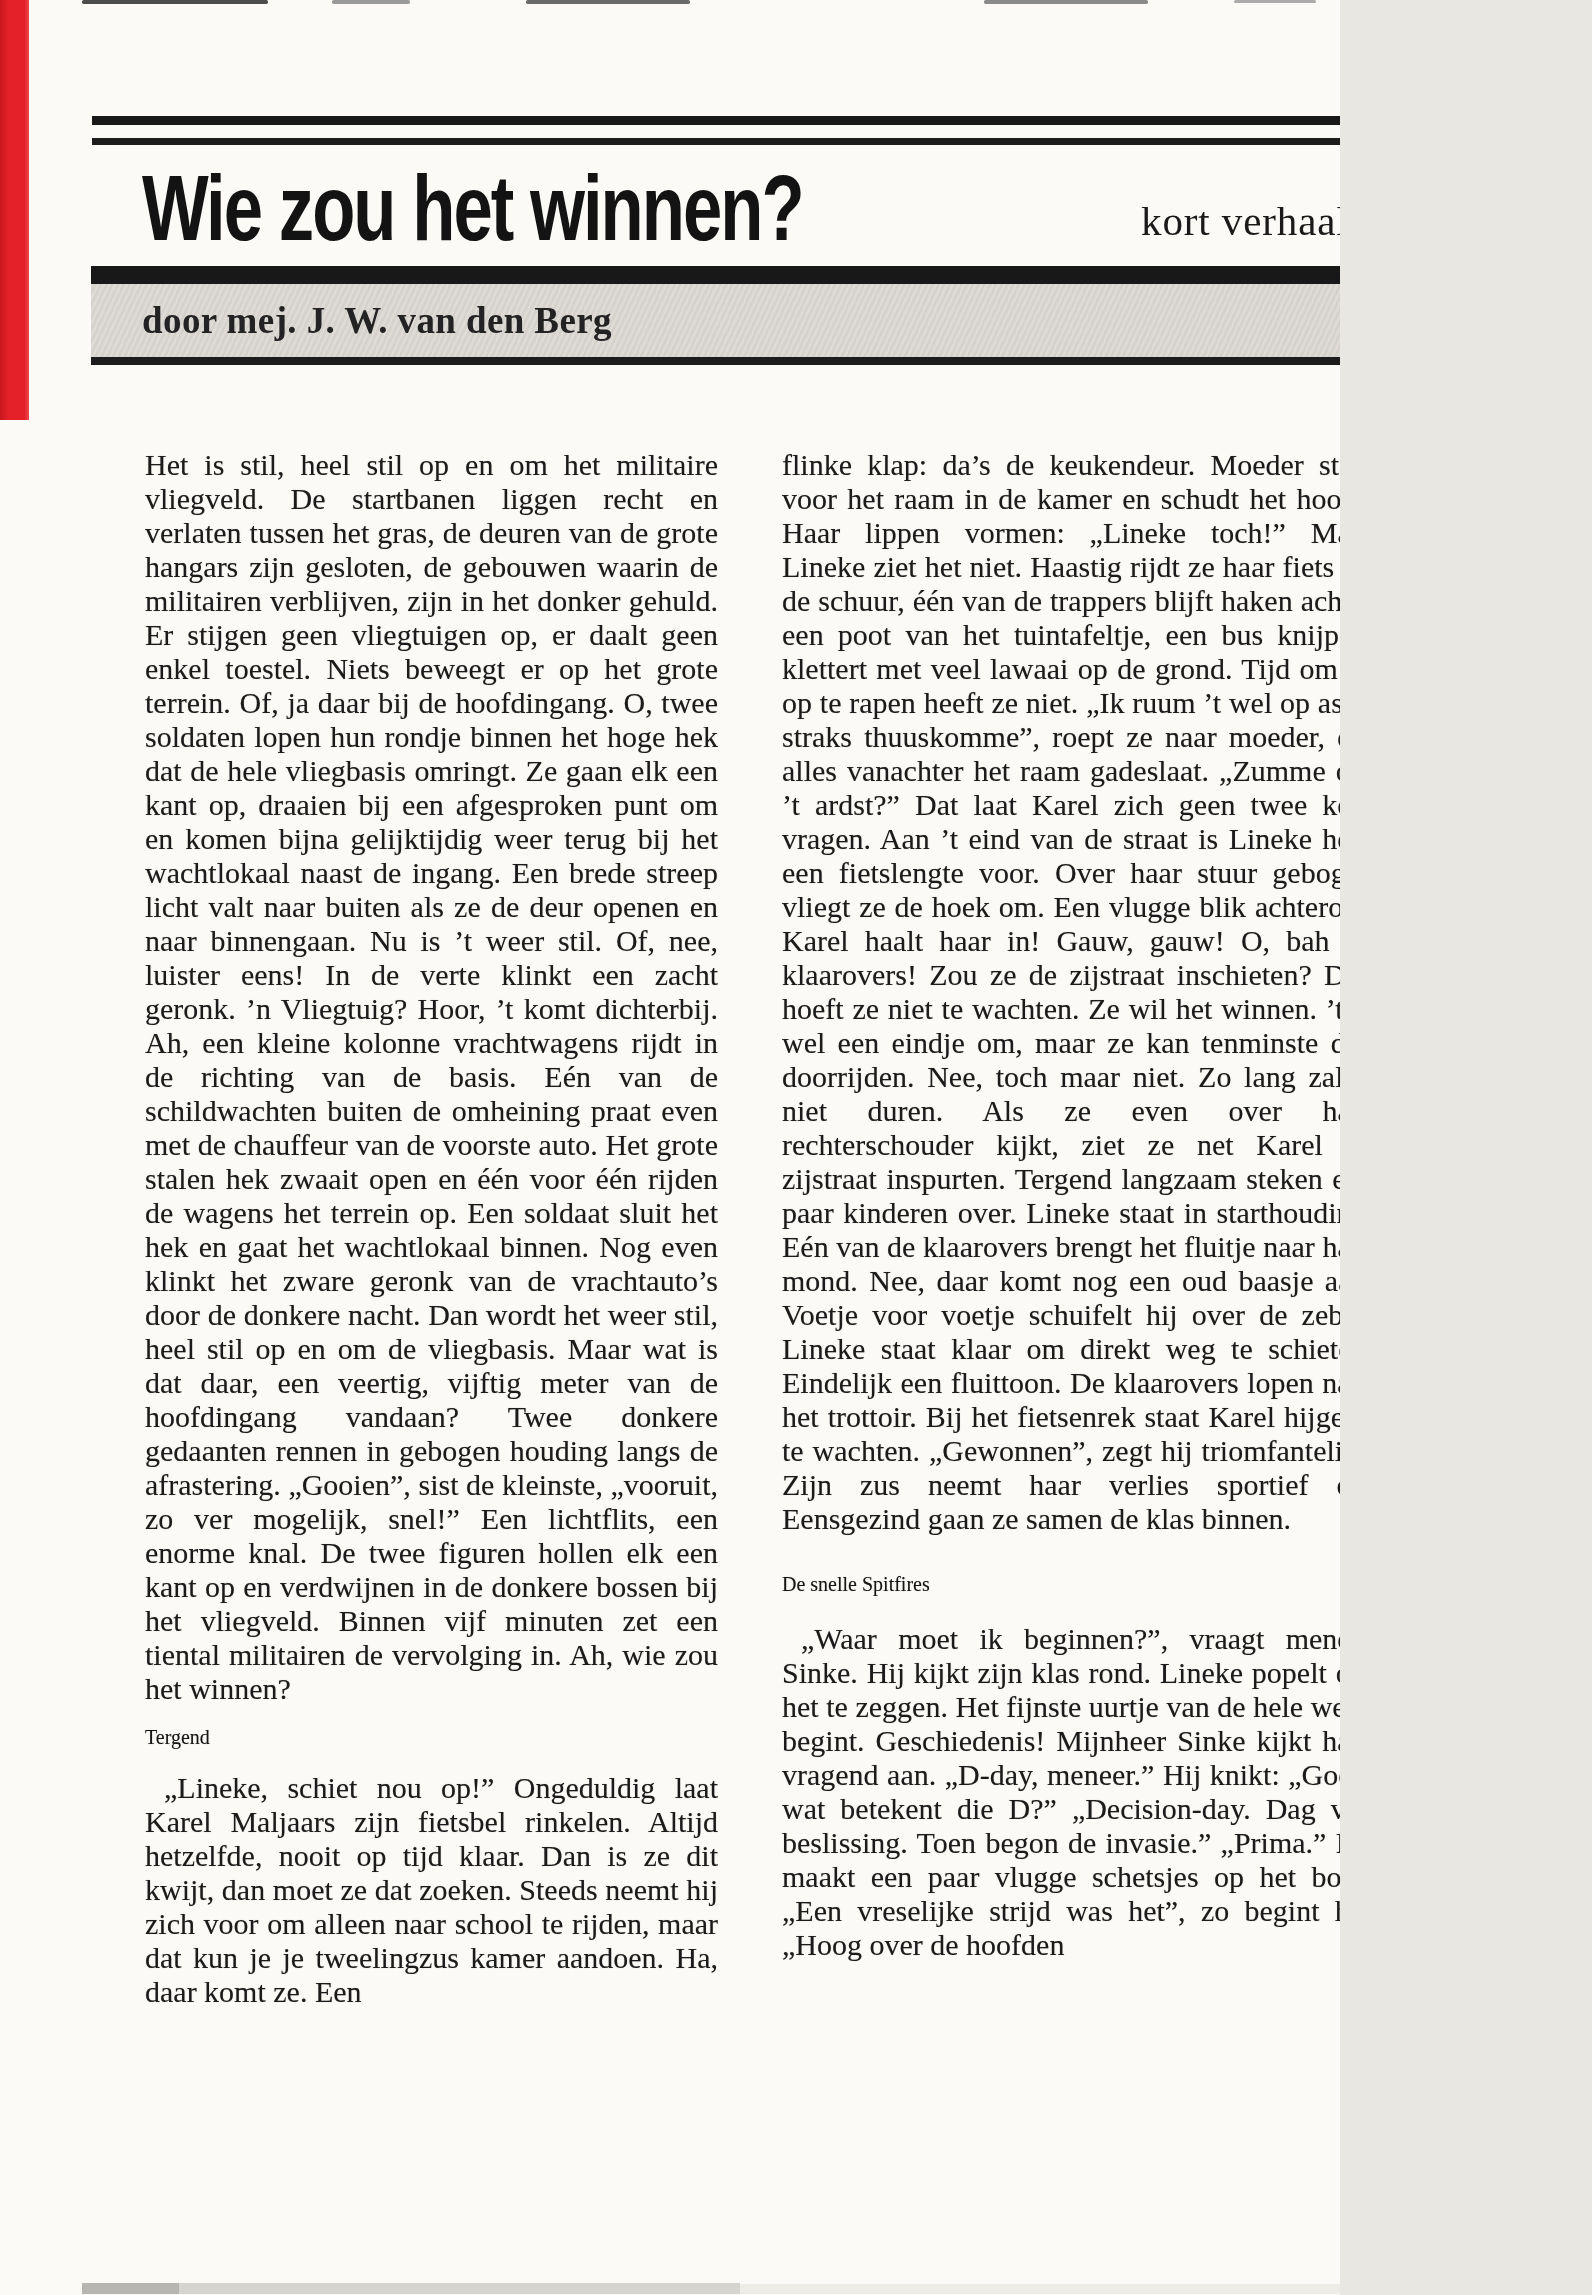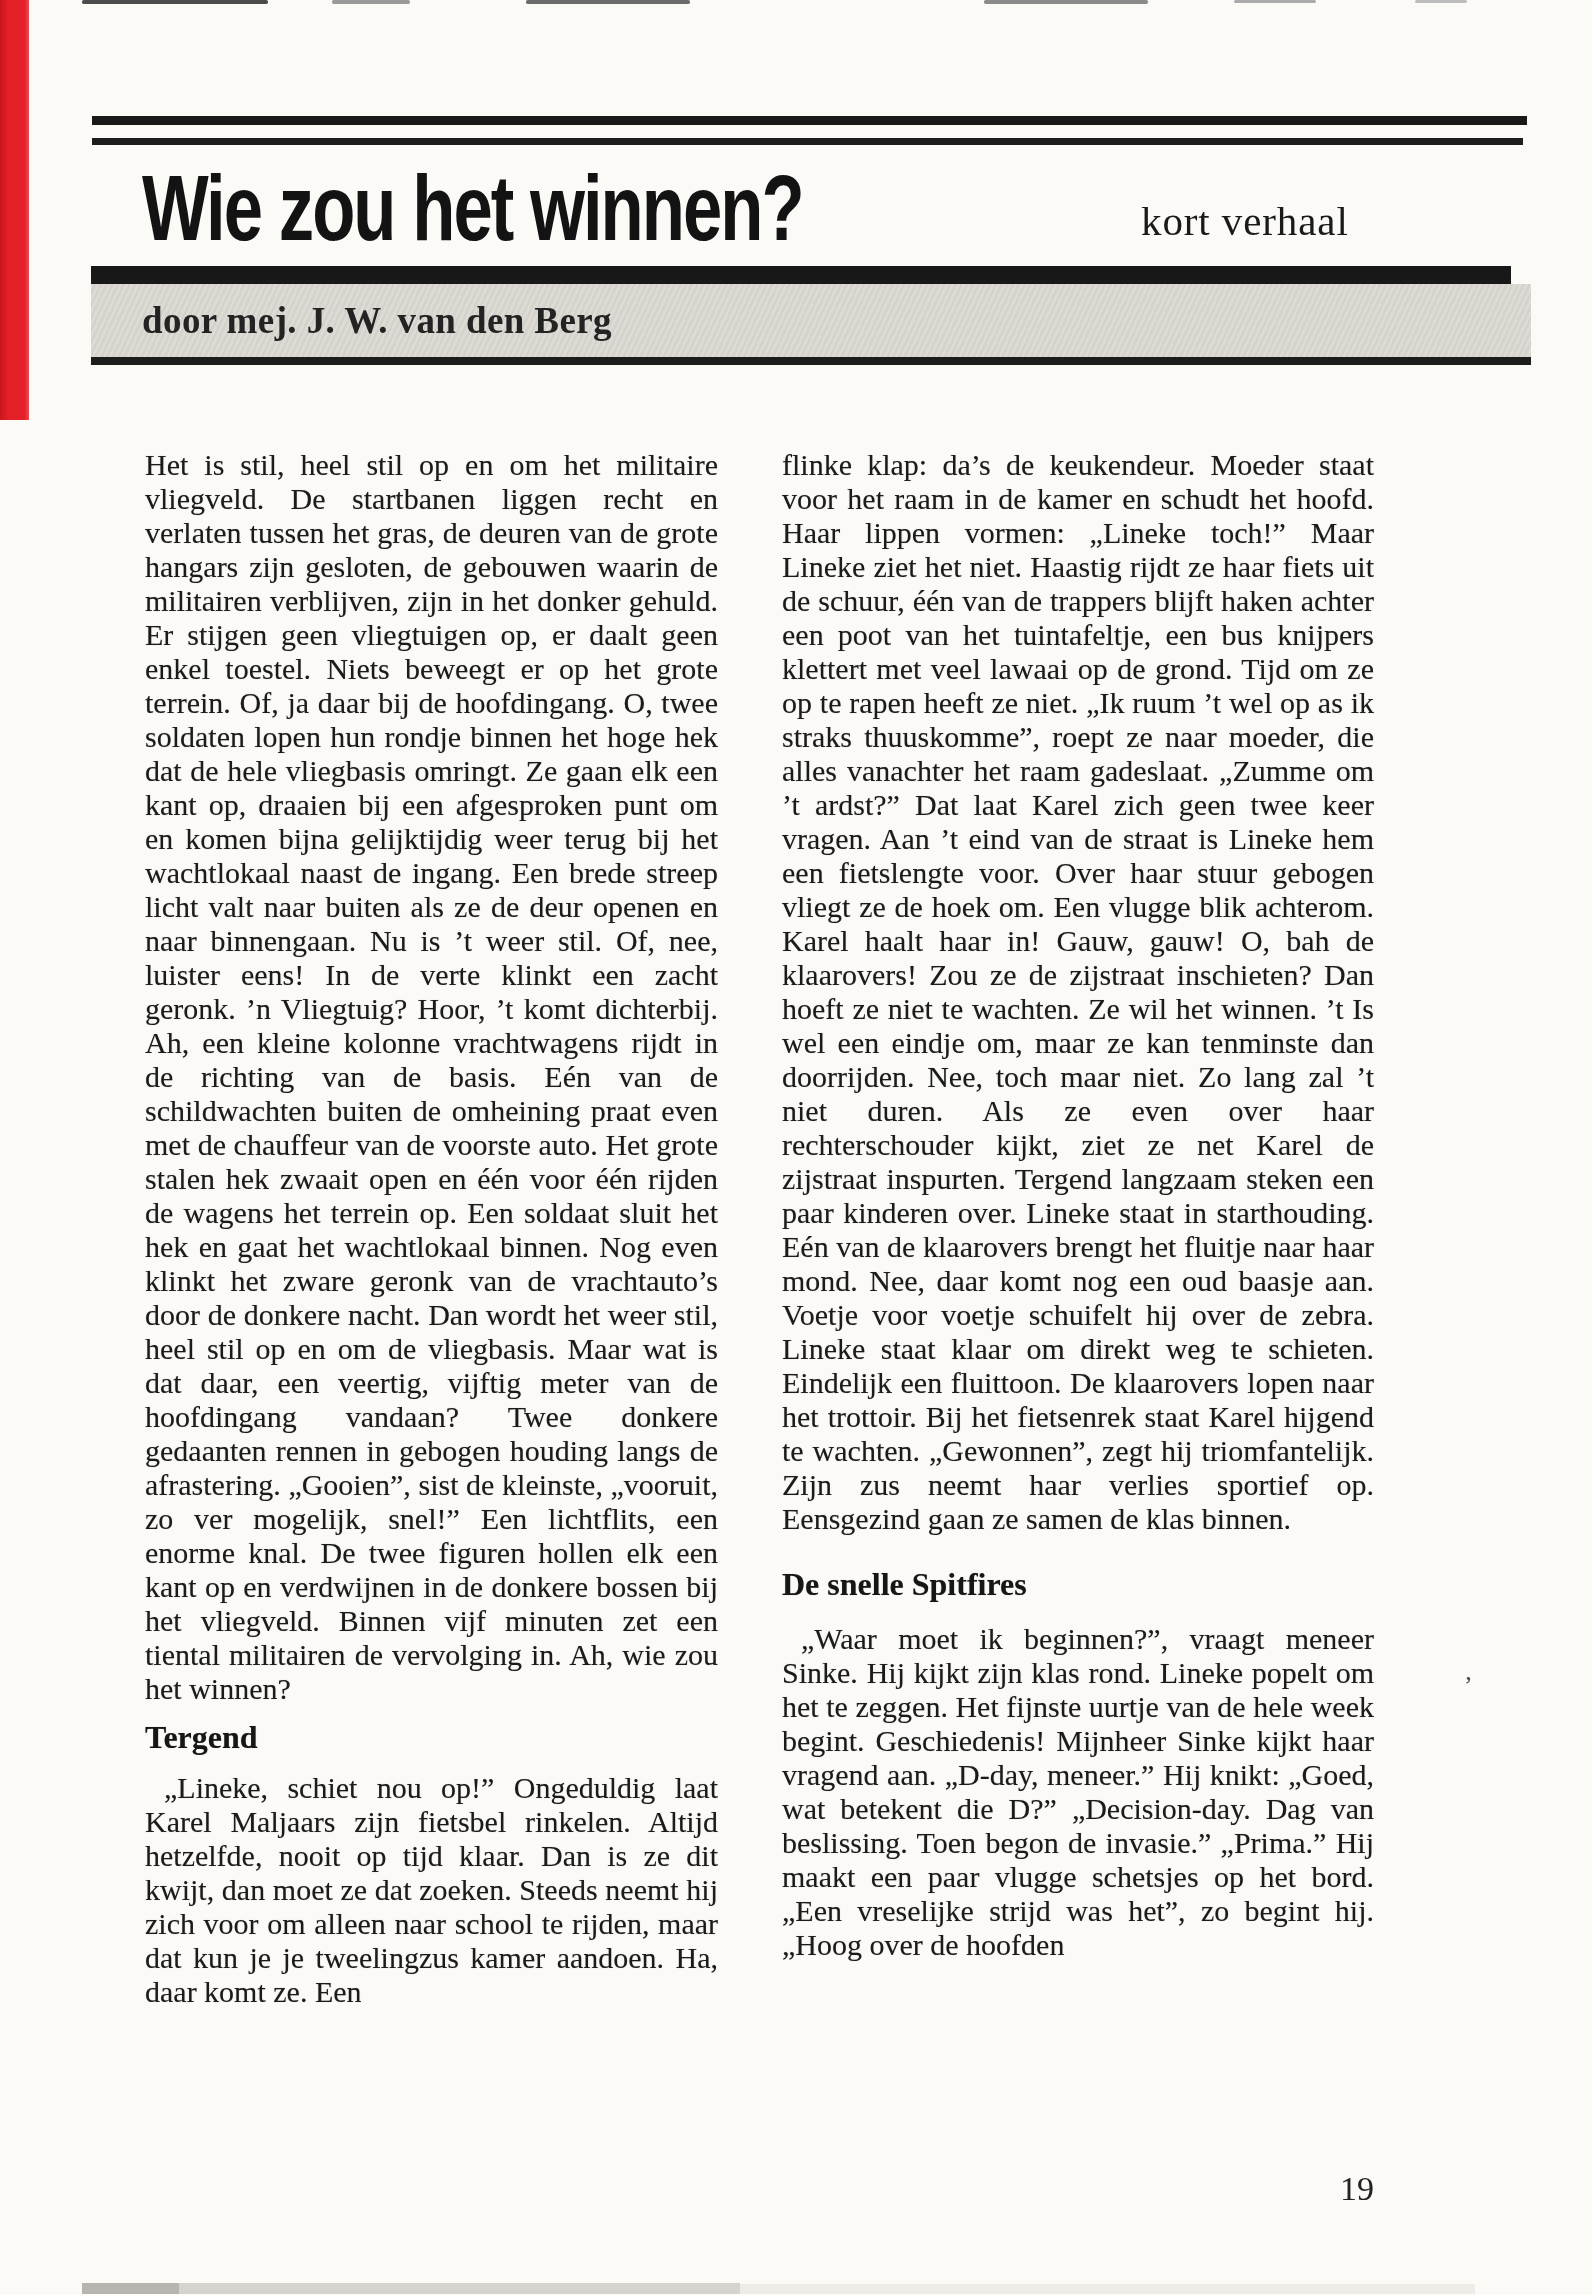--- a/index.html
+++ b/index.html
@@ -1,18 +1,18 @@
 <!DOCTYPE html>
 <html style="font-size:14px"><head>
 <meta charset="utf-8">
 <style>
   html,body{margin:0;padding:0;background:#e9e7e2;}
   .page{
     position:relative;
-    width:1592px;height:2295px;
+    width:1340px;height:2295px;
     background:#fbfaf6;
     overflow:hidden;
     font-family:"Liberation Serif", serif;
     color:#1c1c1c;
   }
   
   .red-stripe{
     position:absolute;left:0;top:0;width:29px;height:420px;
     background:linear-gradient(to right,#c8161d 0%,#e42128 30%,#e42128 85%,#f04a4e 100%);
   }
@@ -60,21 +60,21 @@
     position:absolute;top:448px;
     font-size:30px;line-height:34px;
     text-align:justify;
     color:#1b1b1b;
     text-shadow:0 0 0.9px rgba(25,25,25,.35);
   }
   .col-left{left:145px;width:573px;}
   .col-right{left:782px;width:592px;}
   .col p{margin:0;}
   .subhead{
-    font-size:32px;font-weight:bold;color:#161616;
+    font-size:20px;font-weight:normal;color:#161616;
     margin:14px 0 17.3px;text-align:left;
   }
   .col-right .subhead{margin:31px 0 21px;}
   .indented{text-indent:19px;}
   
   .page-number{
     position:absolute;left:1260px;top:2170px;width:114px;
     text-align:right;font-size:34px;color:#222;
   }
   .stray-mark{

